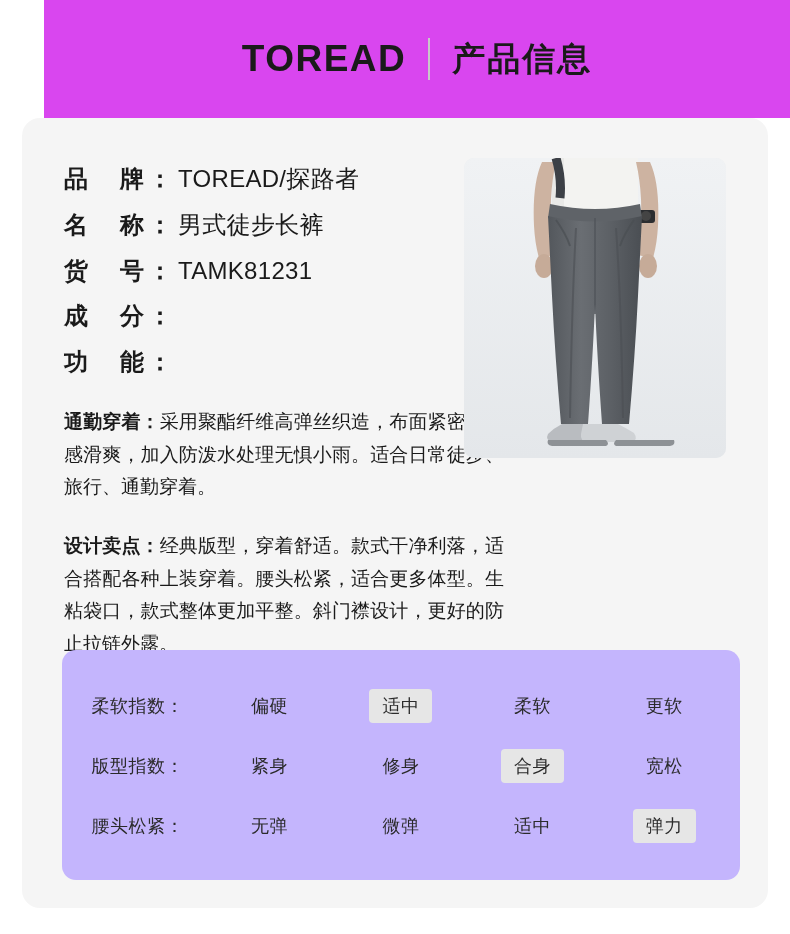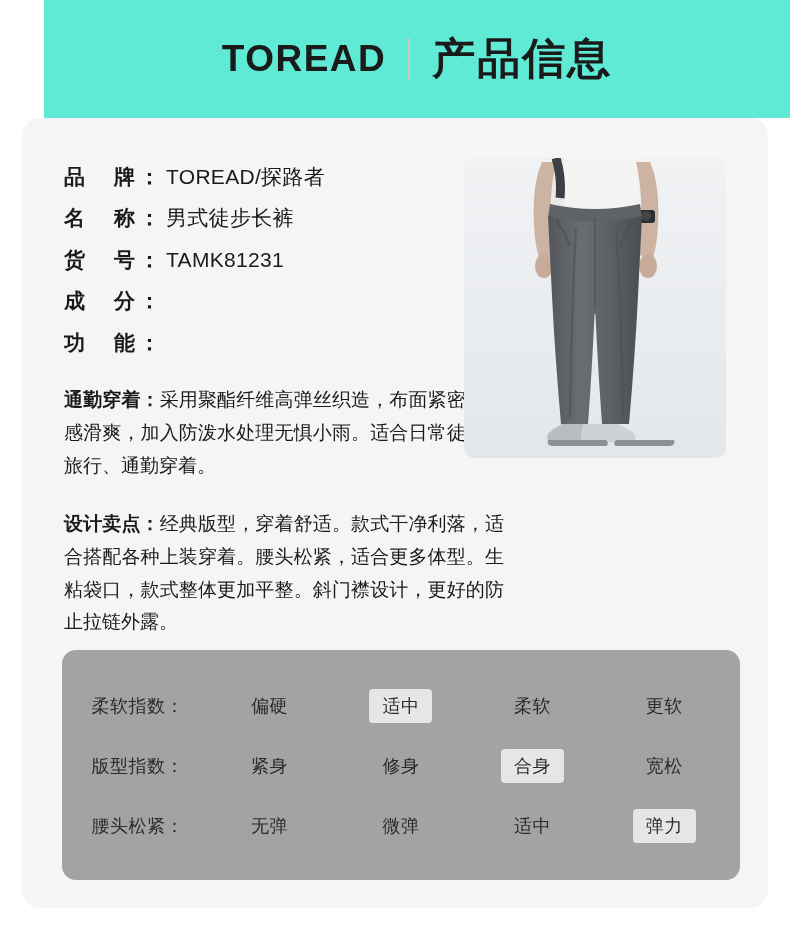--- a/index.html
+++ b/index.html
@@ -14,42 +14,42 @@
     color: #222;
     overflow: hidden;
   }
 
   
   .header {
     height: 118px;
     display: flex;
     align-items: center;
     justify-content: center;
-    background: #5eead4;
+    background: #d946ef;
     margin-left: 44px;
   }
   .brand-wrap {
     display: flex;
     align-items: center;
     gap: 22px;
   }
   .brand-logo {
     font-family: "Liberation Sans", "DejaVu Sans", sans-serif;
     font-size: 37px;
     font-weight: bold;
     letter-spacing: 1.5px;
     color: #1a1a1a;
   }
   .brand-sep {
     width: 2px;
     height: 42px;
     background: #c8c8c8;
   }
   .brand-title {
-    font-size: 43px;
+    font-size: 33px;
     font-weight: bold;
     color: #1a1a1a;
     letter-spacing: 2px;
   }
 
   
   .panel {
     position: relative;
     margin: 0 22px;
     background: #f5f5f5;
@@ -60,21 +60,21 @@
   }
 
   
   .spec-list {
     margin-top: 4px;
   }
   .spec-row {
     display: flex;
     align-items: flex-end;
     margin-bottom: 11px;
-    font-size: 21px;
+    font-size: 24px;
     line-height: 1.45;
   }
   .spec-label {
     font-weight: bold;
     color: #1a1a1a;
     white-space: nowrap;
     letter-spacing: 4px;
   }
   .spec-colon {
     font-weight: bold;
@@ -110,21 +110,21 @@
     overflow: hidden;
     background: #eceef0;
   }
 
   
   .index-card {
     position: absolute;
     left: 40px;
     right: 28px;
     bottom: 28px;
-    background: #a3a3a3;
+    background: #c4b5fd;
     border-radius: 14px;
     padding: 26px 10px 24px 10px;
     box-sizing: border-box;
   }
   table.index-table {
     width: 100%;
     border-collapse: collapse;
     table-layout: fixed;
   }
   table.index-table td {

